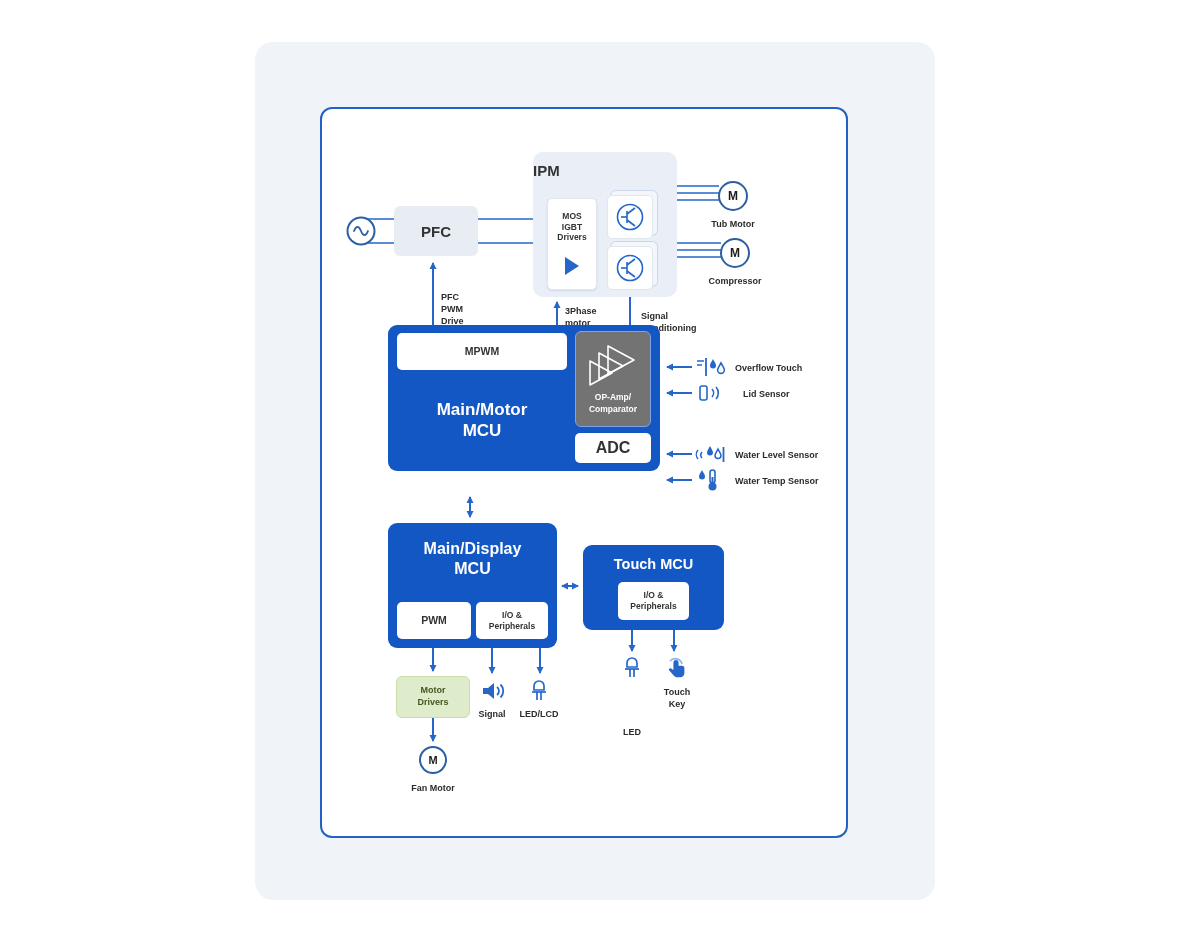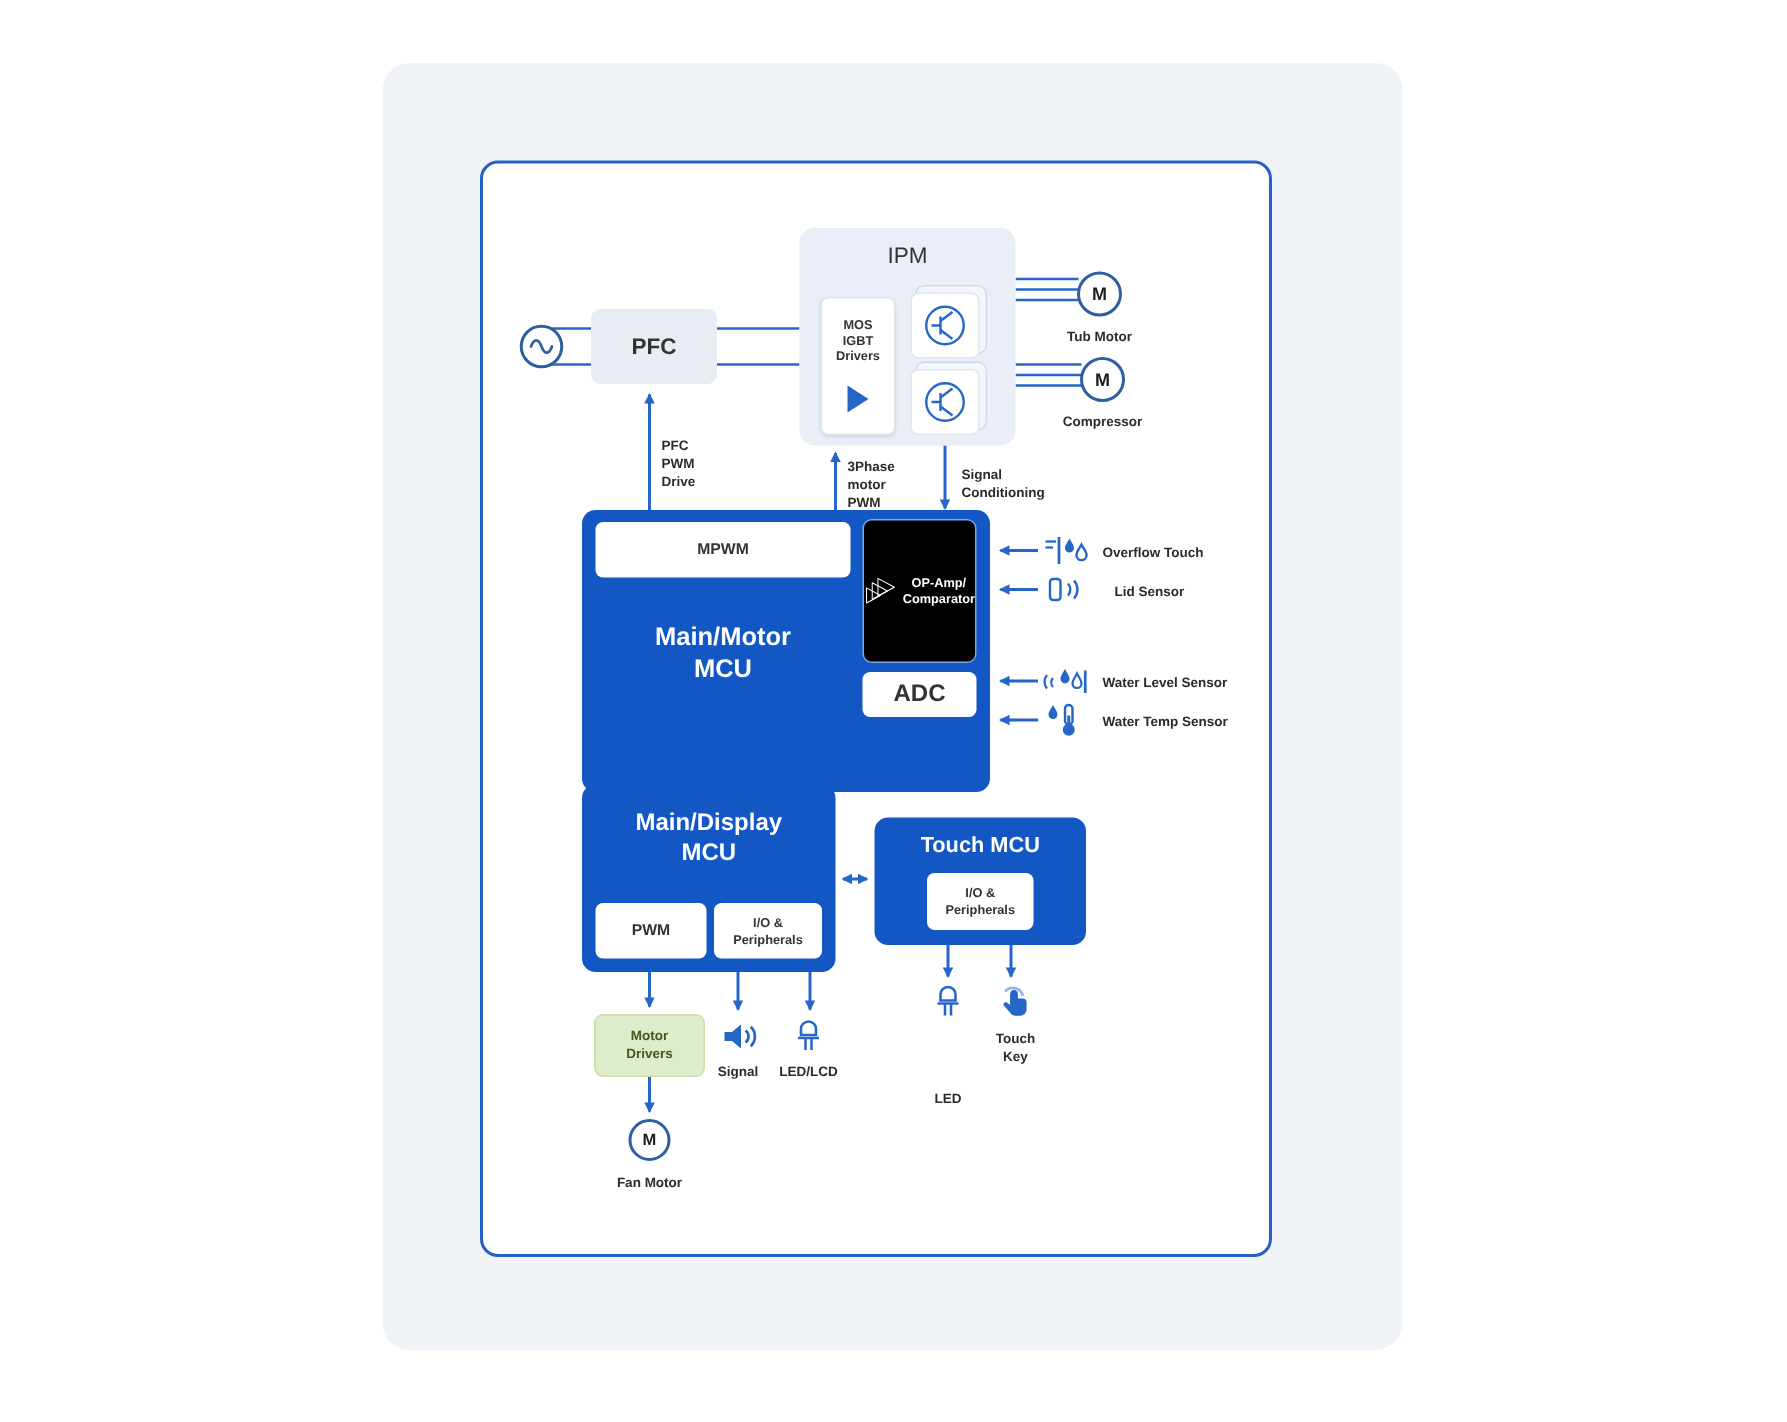--- a/index.html
+++ b/index.html
@@ -7,30 +7,30 @@
   body { font-family:"Liberation Sans", sans-serif; color:#222; }
   .page { position:relative; width:1191px; height:948px; background:#ffffff; overflow:hidden; }
   .card { position:absolute; left:255px; top:42px; width:680px; height:858px; background:#F0F4F8; border-radius:18px; }
   .panel { position:absolute; left:320px; top:107px; width:528px; height:731px; background:#ffffff; border:2.5px solid #2361C4; border-radius:12px; }
   .connectors { position:absolute; left:0; top:0; pointer-events:none; }
   .pre { white-space:pre-line; }
 
   .pfc-box { position:absolute; background:#E8EDF4; border-radius:6px; display:flex; align-items:center; justify-content:center; font-size:15px; font-weight:bold; color:#333; }
 
   .ipm { position:absolute; background:#E9EEF7; border-radius:10px; }
-  .ipm-title { position:absolute; left:0; top:10px; width:100%; text-align:center; font-size:15px; font-weight:normal; color:#333; }
+  .ipm-title { position:absolute; left:0; top:10px; width:100%; text-align:left; font-size:15px; font-weight:bold; color:#333; }
 
   .chip { position:absolute; background:#ffffff; border-radius:5px; display:flex; align-items:center; justify-content:center; font-weight:bold; color:#333; text-align:center; line-height:1.25; }
   .ipm-chip { border:1px solid #DFE6F0; box-shadow:0 1px 2px rgba(40,70,120,.12); }
   .igbt-chip { box-shadow:4px -4px 0 0 #F3F6FB, 4px -4px 0 1px #CCD8EA; }
 
   .blue-box { position:absolute; background:#1257C4; border-radius:9px; }
   .mcu-title { position:absolute; color:#fff; font-weight:bold; text-align:center; line-height:1.25; }
 
-  .opamp-box { position:absolute; background:#000000; border:1px solid #7FA3E3; border-radius:6px; display:flex; align-items:center; justify-content:center; gap:3px; }
+  .opamp-box { position:absolute; background:#737373; border:1px solid #7FA3E3; border-radius:6px; display:flex; flex-direction:column; align-items:center; justify-content:center; gap:3px; }
   .opamp-label { font-size:8.5px; font-weight:bold; color:#fff; text-align:center; line-height:1.3; }
 
   .motor-circle { position:absolute; background:#fff; border:2px solid #2E5FA3; border-radius:50%; display:flex; align-items:center; justify-content:center; font-weight:bold; color:#1d1d1d; }
 
   .small-label { position:absolute; font-size:9px; font-weight:600; color:#2b2b2b; line-height:1.35; }
   .center-label { text-align:center; }
   .bold-label { font-weight:bold; }
 
   .green-box { position:absolute; background:#DFECCB; border:1px solid #CBDEA8; border-radius:6px; display:flex; align-items:center; justify-content:center; text-align:center; font-size:9px; font-weight:bold; color:#42591F; line-height:1.3; }
 
@@ -132,21 +132,21 @@
 
   <div class="small-label pre" style="left:441px;top:291px;">PFC
 PWM
 Drive</div>
   <div class="small-label pre" style="left:565px;top:305px;">3Phase
 motor
 PWM</div>
   <div class="small-label pre" style="left:641px;top:310px;">Signal
 Conditioning</div>
 
-  <div class="blue-box" style="left:388px;top:340px;width:272px;height:188px;">
+  <div class="blue-box" style="left:388px;top:325px;width:272px;height:146px;">
     <div class="chip" style="left:9px;top:8px;width:170px;height:37px;font-size:10.5px;">MPWM</div>
     <div class="mcu-title pre" style="left:0;top:74px;width:188px;font-size:17px;">Main/Motor
 MCU</div>
     <div class="opamp-box" style="left:187px;top:6px;width:76px;height:96px;">
       <svg width="54" height="46" viewBox="0 0 54 46">
         <g fill="none" stroke="#ffffff" stroke-width="1.6" stroke-linejoin="round">
           <path d="M4,18 L4,42 L26,30 Z"></path>
           <path d="M13,10 L13,36 L37,23 Z"></path>
           <path d="M22,3 L22,31 L48,17 Z"></path>
         </g>

